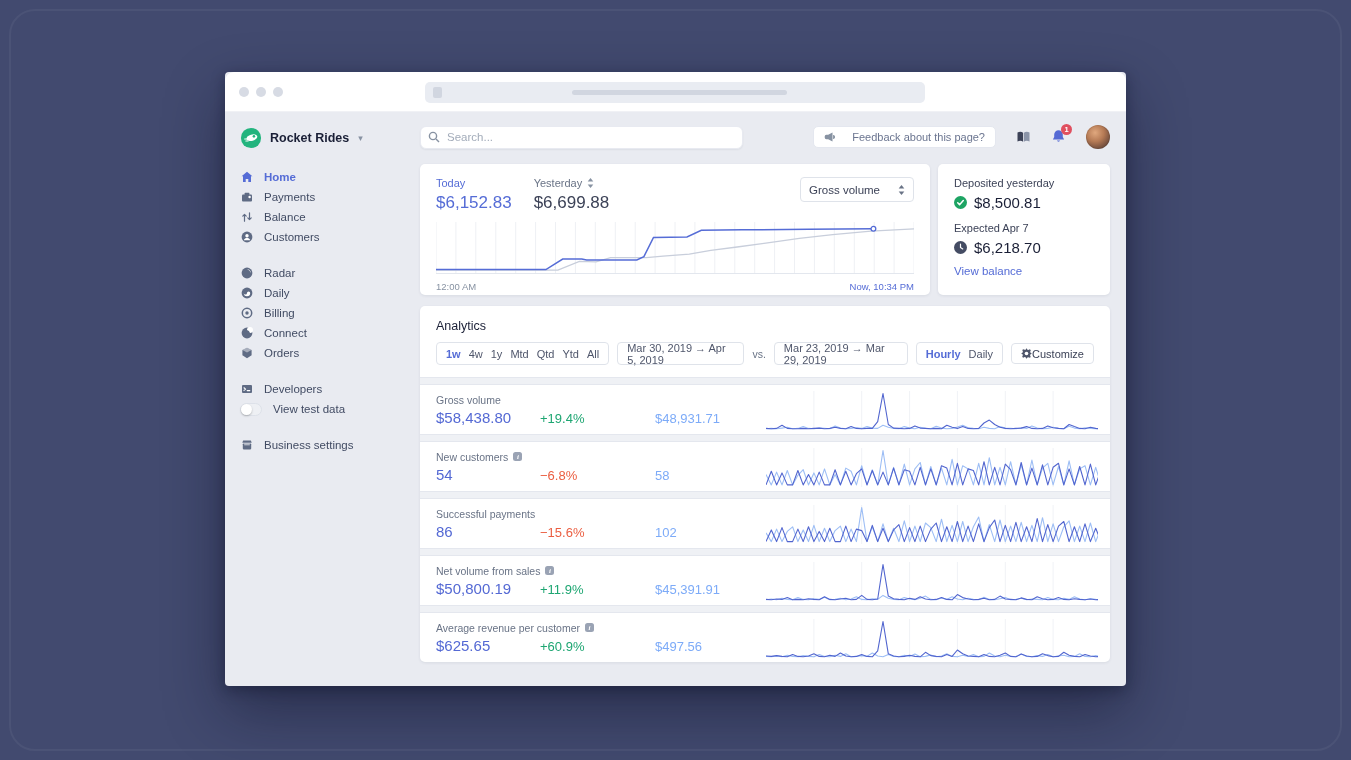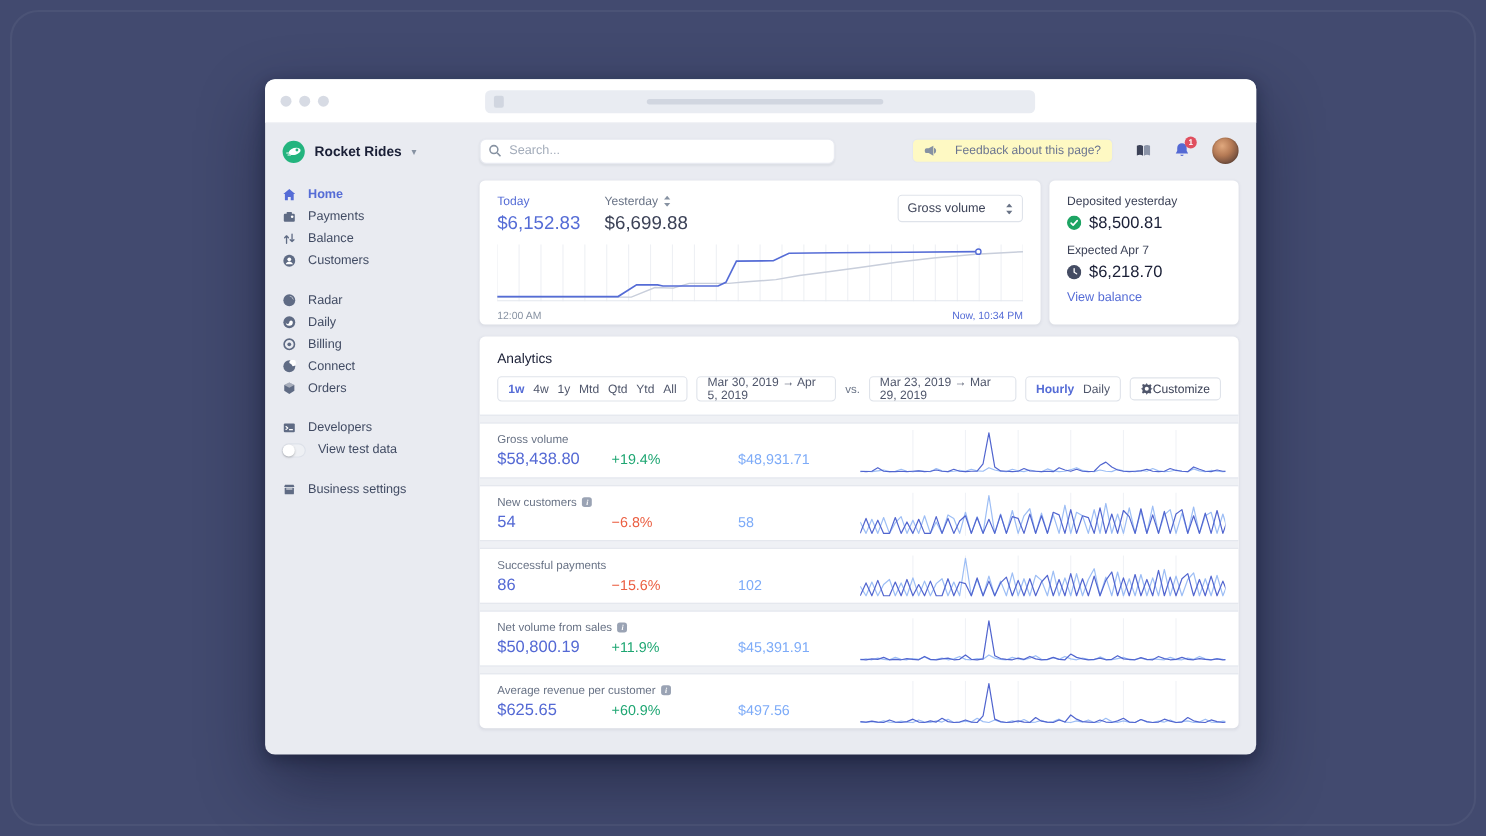--- a/index.html
+++ b/index.html
@@ -5,22 +5,22 @@
   html,body{margin:0;padding:0;}
   body{
     width:1351px;height:760px;overflow:hidden;position:relative;
     background:#424a6f;
     font-family:"Liberation Sans", sans-serif;
     -webkit-font-smoothing:antialiased;
   }
   .frame-outline{position:absolute;inset:9px;border:2px solid rgba(255,255,255,0.05);border-radius:26px;pointer-events:none;}
   
   .window{
-    position:absolute;left:241px;top:72px;width:901px;height:614px;
-    border-radius:9px;background:#e9ebf1;
+    position:absolute;left:225px;top:72px;width:901px;height:614px;
+    border-radius:4px;background:#e9ebf1;
     box-shadow:0 25px 60px rgba(10,14,35,.45), 0 4px 14px rgba(10,14,35,.35);
   }
   .chrome{
     height:40px;background:#ffffff;border-radius:9px 9px 0 0;
     display:flex;align-items:center;position:relative;padding:0 14px;
     border-bottom:1px solid #f0f1f5;box-sizing:border-box;
   }
   .dots{display:flex;gap:7px;}
   .dot{width:10px;height:10px;border-radius:50%;background:#d7dbe4;}
   .urlbar{
@@ -52,21 +52,21 @@
   .search-input{
     width:100%;height:23px;border-radius:6px;border:1px solid #e8eaf1;background:#fff;
     box-shadow:0 1px 2px rgba(23,26,46,.06);box-sizing:border-box;
     padding:0 8px 0 26px;font-size:11.5px;color:#3c4257;outline:none;
     font-family:"Liberation Sans", sans-serif;
   }
   .search-input::placeholder{color:#a3acba;}
   .search-icon{position:absolute;left:8px;top:5px;width:12px;height:12px;color:#8792a2;}
   .top-right{margin-left:auto;display:flex;align-items:center;gap:20px;}
   .feedback-btn{
-    display:flex;align-items:center;gap:16px;background:#fef9c3;border:1px solid #e4e7ef;
+    display:flex;align-items:center;gap:16px;background:#ffffff;border:1px solid #e4e7ef;
     border-radius:5px;height:22px;padding:0 10px;font-size:11px;color:#6b7590;cursor:pointer;
   }
   .icon-btn{position:relative;display:flex;align-items:center;cursor:pointer;}
   .badge{
     position:absolute;top:-5px;right:-6px;min-width:11px;height:11px;border-radius:6px;
     background:#e04f5f;color:#fff;font-size:7.5px;font-weight:bold;
     display:flex;align-items:center;justify-content:center;padding:0 2px;box-sizing:border-box;
   }
   .avatar{
     width:24px;height:24px;border-radius:50%;cursor:pointer;

